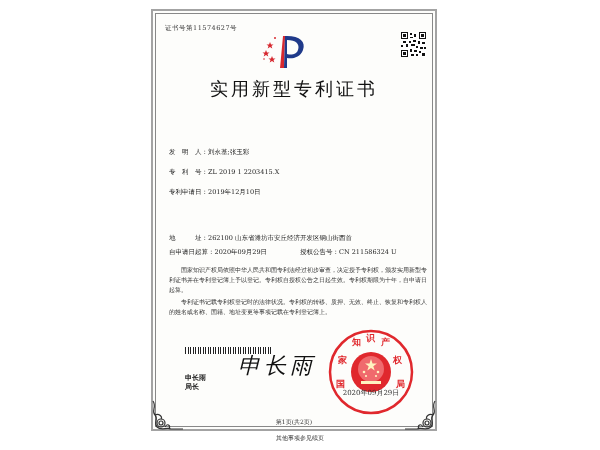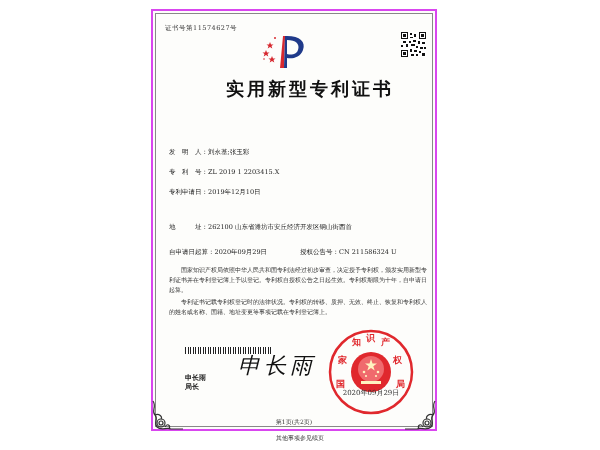--- a/index.html
+++ b/index.html
@@ -1,25 +1,25 @@
 <!DOCTYPE html>
 <html><head>
   <meta charset="utf-8">
   <style>
     html, body { margin:0; padding:0; }
     body { width:600px; height:450px; background:#ffffff; position:relative; overflow:hidden;
            font-family:"DejaVu Serif", "Liberation Serif", serif; color:#1a1a1a; }
     .frame { position:absolute; left:151px; top:9px; width:286px; height:422px;
-             border:2px solid #d946ef; box-sizing:border-box; background:#fdfdfb; }
+             border:2px solid #a3a3a3; box-sizing:border-box; background:#fdfdfb; }
     .frame-inner { position:absolute; left:2px; top:2px; right:2px; bottom:2px; border:1px solid #888; }
     .abs { position:absolute; white-space:nowrap; }
     .certno { left:12px; top:13px; font-size:6.5px; letter-spacing:0.5px; color:#333; }
     .qr { left:248px; top:21px; width:25px; height:25px; }
     .logo { left:107px; top:17px; width:50px; height:44px; }
-    .title { left:16px; width:100%; top:66px; text-align:center; font-size:18px; letter-spacing:3px; color:#111;font-weight:bold; }
+    .title { left:0; width:100%; top:66px; text-align:center; font-size:18px; letter-spacing:3px; color:#111; }
     .field { left:16px; font-size:6.5px; color:#222; }
     .field .lbl { display:inline-block; }
     .para { left:16px; width:258px; font-size:6px; line-height:10px; white-space:normal; color:#333; text-indent:12px; }
     .barcode { left:32px; top:336px; width:88px; height:7px;
                background:repeating-linear-gradient(90deg,#222 0 1.5px,#fff 1.5px 3px,#222 3px 3.7px,#fff 3.7px 5px); }
     .director-title { left:32px; top:351px; font-size:7px; font-weight:bold;margin-top:20px; }
     .director-name { left:32px; top:362px; font-size:7px; font-weight:bold; }
     .signature { left:85px; top:340px; font-size:22px; font-family:"DejaVu Serif", serif; font-style:italic; color:#111; letter-spacing:4px; }
     .seal { left:175px; top:318px; width:86px; height:86px; }
     .page-no { left:0; width:100%; top:407px; text-align:center; font-size:6px; color:#333; }
@@ -86,21 +86,21 @@
 
   <div class="abs field" style="top:137px">
     <span class="lbl">发　明　人：</span><span>刘永基;张玉彩</span>
   </div>
   <div class="abs field" style="top:157px">
     <span class="lbl">专　利　号：</span><span>ZL 2019 1 2203415.X</span>
   </div>
   <div class="abs field" style="top:177px">
     <span class="lbl">专利申请日：</span><span>2019年12月10日</span>
   </div>
-  <div class="abs field" style="top:212px">
+  <div class="abs field" style="top:223px">
     <span class="lbl">地　　　址：</span><span>262100 山东省潍坊市安丘经济开发区钢山街西首</span>
   </div>
   <div class="abs field" style="top:237px">
     <span>自申请日起算：</span><span>2020年09月29日</span>
   </div>
   <div class="abs field" style="top:237px; left:147px">
     <span>授权公告号：</span><span>CN 211586324 U</span>
   </div>
 
   <div class="abs para" style="top:254px">国家知识产权局依照中华人民共和国专利法经过初步审查，决定授予专利权，颁发实用新型专利证书并在专利登记簿上予以登记。专利权自授权公告之日起生效。专利权期限为十年，自申请日起算。</div>

